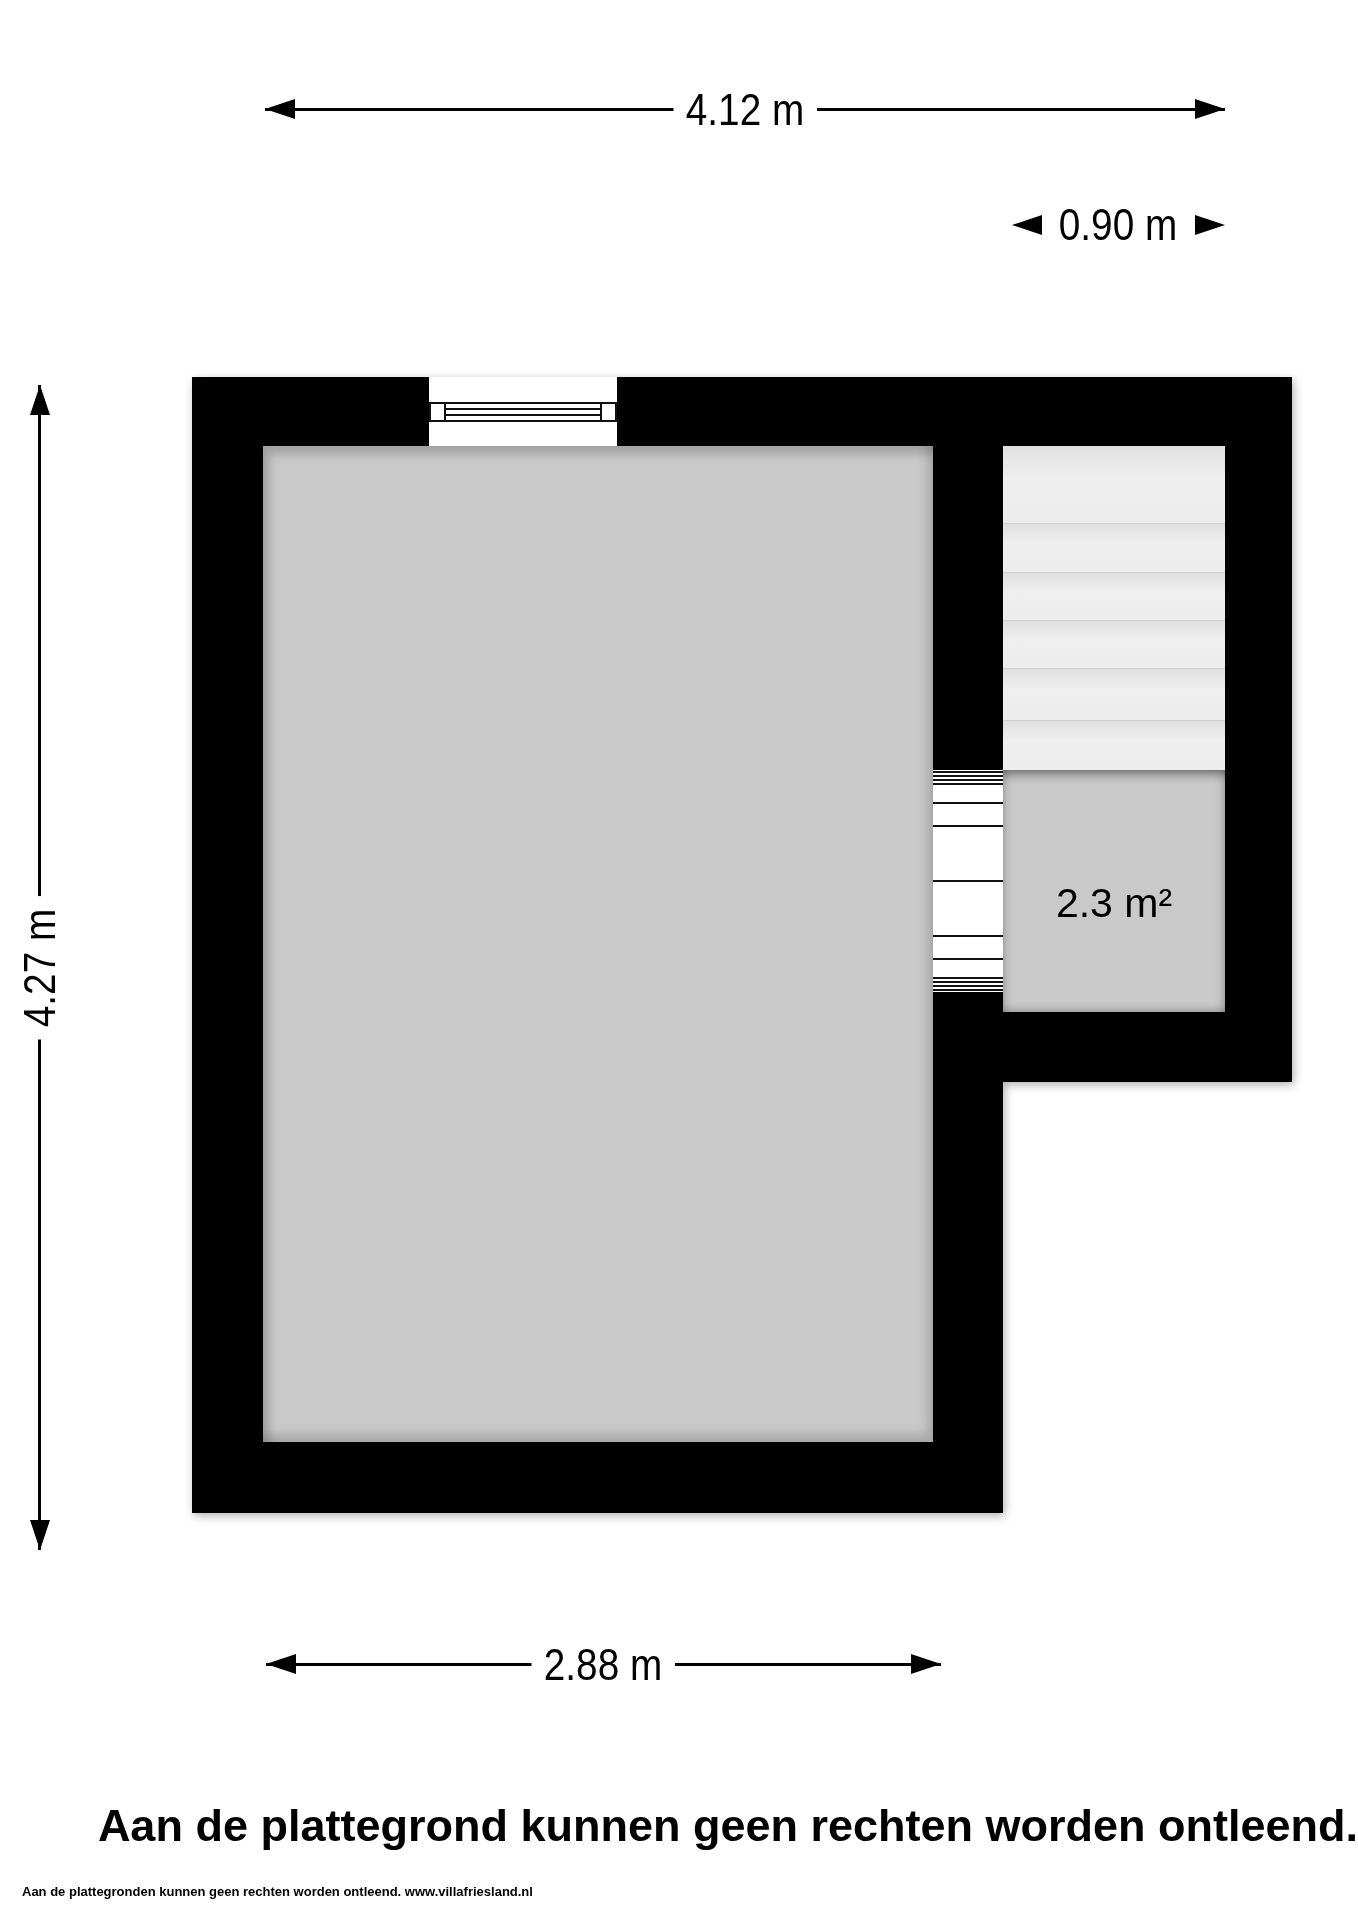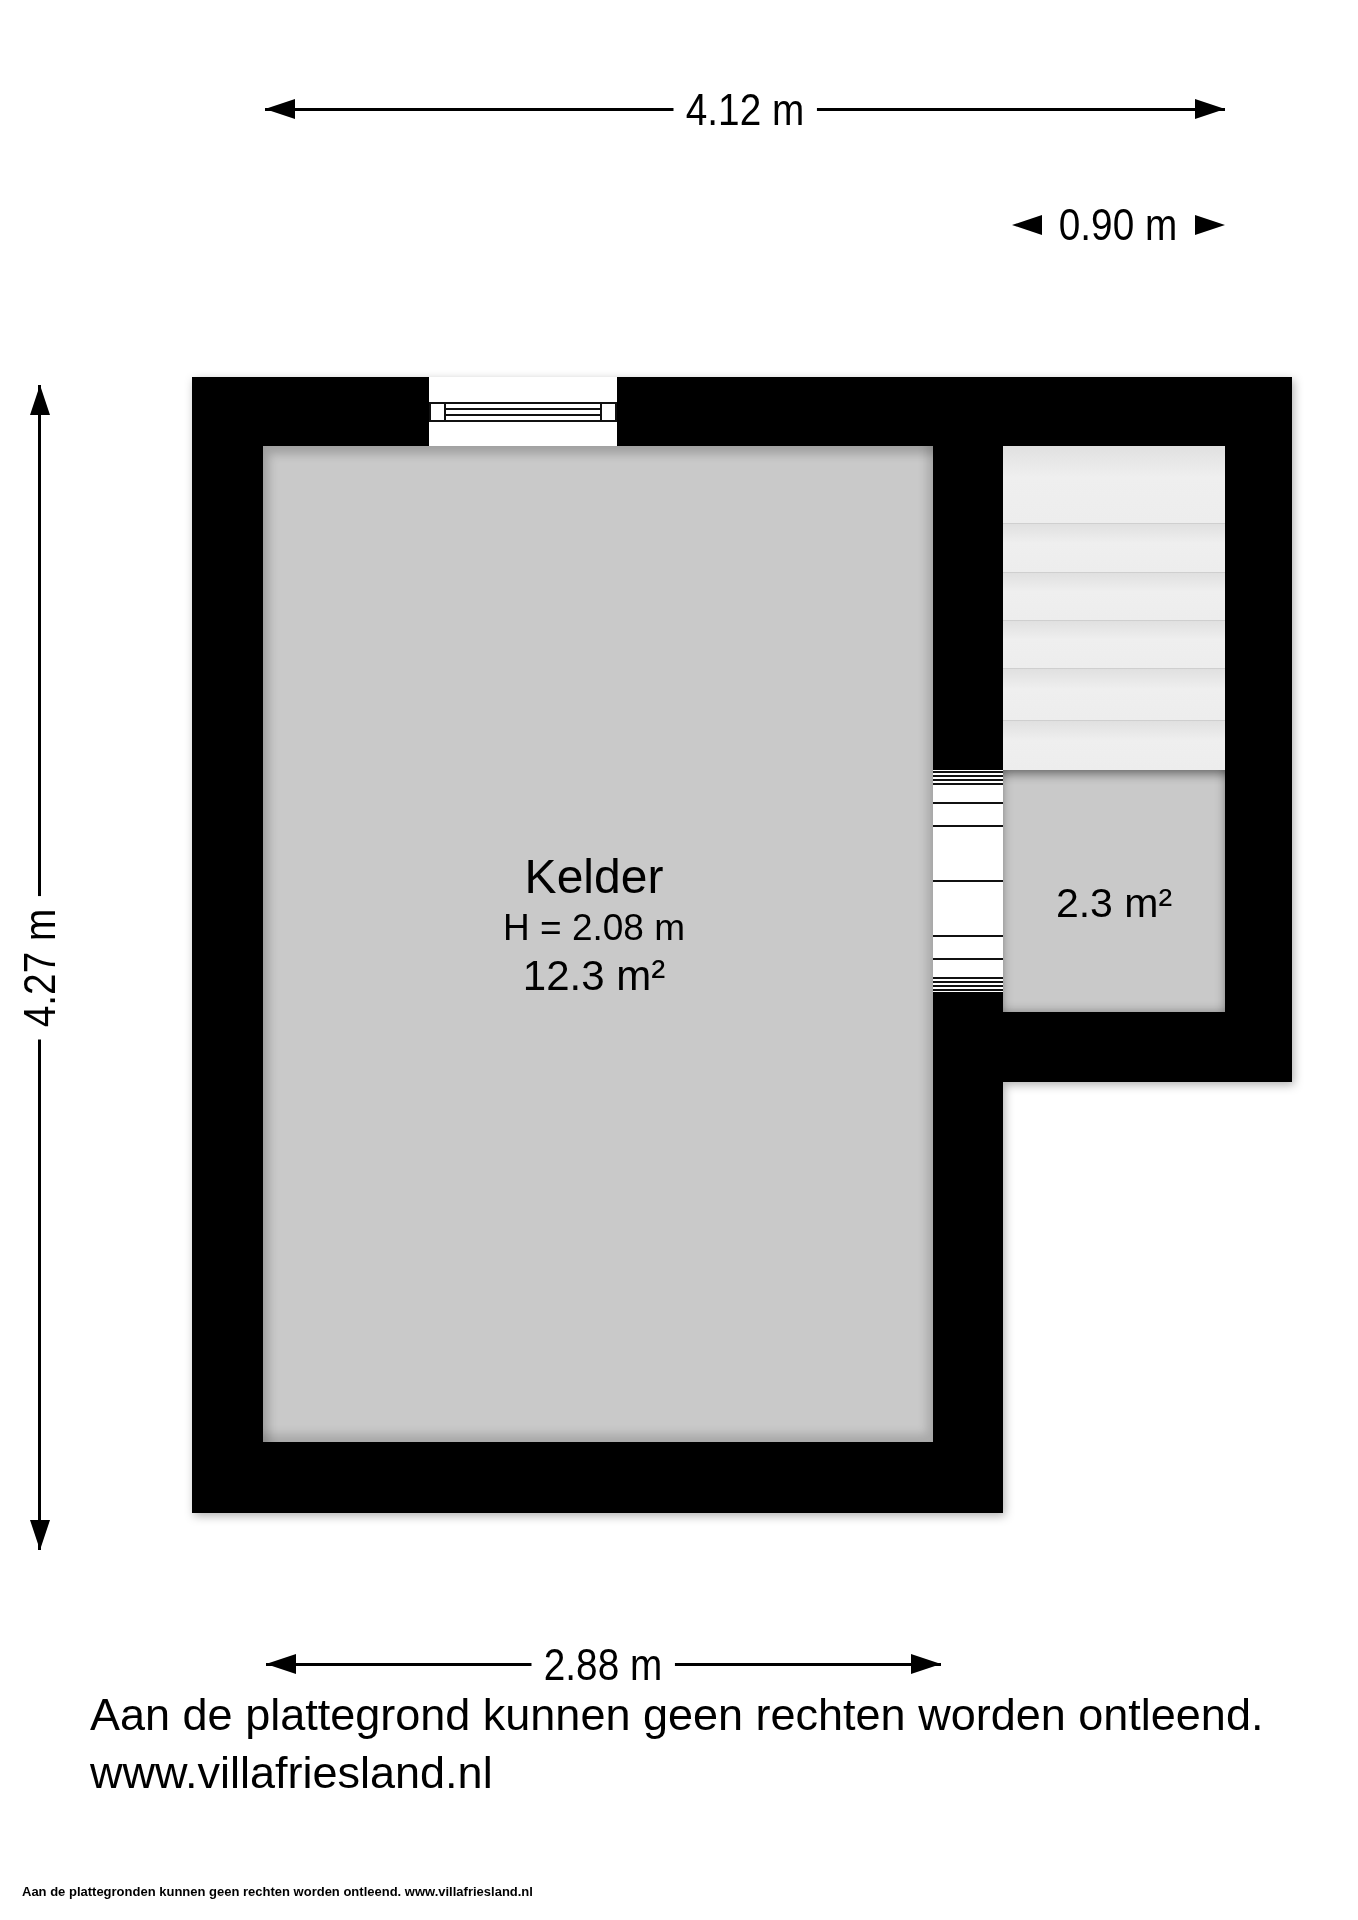--- a/index.html
+++ b/index.html
@@ -33,21 +33,21 @@
   .dim-arrow.down {border-left:10px solid transparent;border-right:10px solid transparent;border-top:30px solid var(--dimension,#000);}
   .dim-label{position:absolute;font-size:44px;white-space:nowrap;background:#fff;padding:0 14px;
     transform:translate(-50%,-50%) scaleX(0.88);}
   .dim-label.rot{transform:translate(-50%,-50%) rotate(-90deg) scaleX(0.88);}
   .dim-label.nobg{background:transparent;padding:0;}
   .room-label{position:absolute;transform:translateX(-50%);text-align:center;white-space:nowrap;}
   .room-label .l1{font-size:48px;line-height:54px;}
   .room-label .l2{font-size:37px;line-height:47px;}
   .room-label .l3{font-size:42px;line-height:50px;}
   .room-label.small-room{font-size:41px;}
-  .footer{position:absolute;left:90px;top:1686px;width:1268px;text-align:left;}
+  .footer{position:absolute;left:90px;top:1797px;width:1268px;text-align:right;font-weight:bold;}
   .footer .line{font-size:45px;line-height:58px;white-space:nowrap;}
   .fine-print{position:absolute;left:22px;top:1884px;font-size:13px;font-weight:700;white-space:nowrap;}
 </style>
 </head>
 <body>
 
 <div class="canvas">
 
   <div class="plan">
 
@@ -91,25 +91,20 @@
         <div class="rung" style="top: 110px;"></div>
         <div class="rung" style="top: 165px;"></div>
         <div class="rung" style="top: 188px;"></div>
         <div class="rung" style="top: 207px;"></div>
         <div class="rung" style="top: 211px;"></div>
         <div class="rung" style="top: 215px;"></div>
         <div class="rung" style="top: 219px;"></div>
       </div>
   </div>
 
-  <div class="room-label" style="left:594px;top:850px;">
-    <div class="l1">Kelder</div>
-    <div class="l2">H = 2.08 m</div>
-    <div class="l3">12.3 m²</div>
-  </div>
   <div class="room-label small-room" style="left:1114px;top:868px;margin-top:12px;">
     <span>2.3 m²</span>
   </div>
 
   <div>
     <div class="dim-line" style="left:265px;top:108px;width:960px;height:3px;"></div>
     <div class="dim-arrow left" style="left:265px;top:99px;"></div>
     <div class="dim-arrow right" style="left:1195px;top:99px;"></div>
     <div class="dim-label" style="left:745px;top:110px;">4.12 m</div>
   </div>
@@ -129,17 +124,16 @@
 
   <div>
     <div class="dim-line" style="left:266px;top:1663px;width:675px;height:3px;"></div>
     <div class="dim-arrow left" style="left:266px;top:1654px;"></div>
     <div class="dim-arrow right" style="left:911px;top:1654px;"></div>
     <div class="dim-label" style="left:603px;top:1665px;">2.88 m</div>
   </div>
 
   <div class="footer">
     <div class="line">Aan de plattegrond kunnen geen rechten worden ontleend.</div>
-    <div class="line">www.villafriesland.nl</div>
   </div>
   <div class="fine-print">Aan de plattegronden kunnen geen rechten worden ontleend. www.villafriesland.nl</div>
 
 </div>
 
 </body></html>

